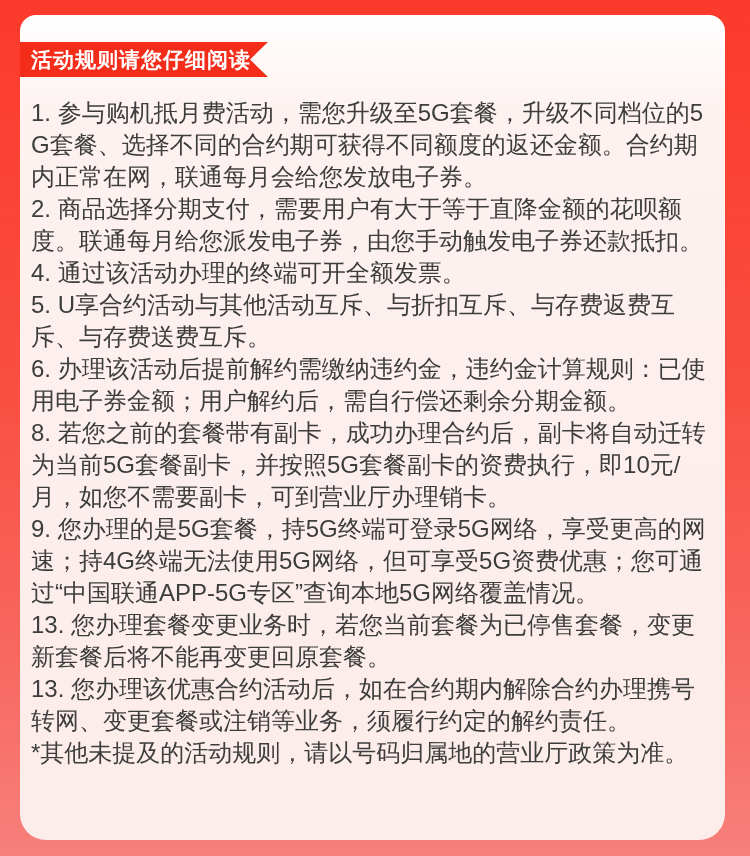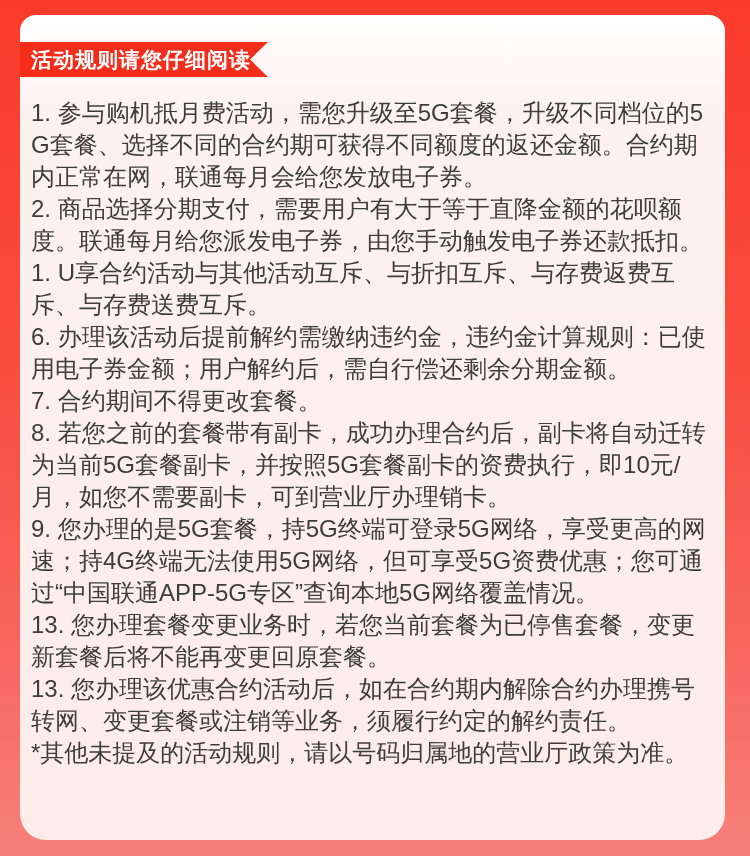--- a/index.html
+++ b/index.html
@@ -68,23 +68,23 @@
 <body>
 
 <div class="screen">
   <div class="card">
     <div class="ribbon">
       <span class="ribbon-label">活动规则请您仔细阅读</span>
     </div>
     <div class="rules">
       <p>1. 参与购机抵月费活动，需您升级至5G套餐，升级不同档位的5G套餐、选择不同的合约期可获得不同额度的返还金额。合约期内正常在网，联通每月会给您发放电子券。</p>
       <p>2. 商品选择分期支付，需要用户有大于等于直降金额的花呗额度。联通每月给您派发电子券，由您手动触发电子券还款抵扣。</p>
-      <p>1. U享合约活动与其他活动互斥、与折扣互斥、与存费返费互斥、与存费送费互斥。</p>
+      <p>4. 通过该活动办理的终端可开全额发票。</p>
+      <p>5. U享合约活动与其他活动互斥、与折扣互斥、与存费返费互斥、与存费送费互斥。</p>
       <p>6. 办理该活动后提前解约需缴纳违约金，违约金计算规则：已使用电子券金额；用户解约后，需自行偿还剩余分期金额。</p>
-      <p>7. 合约期间不得更改套餐。</p>
       <p>8. 若您之前的套餐带有副卡，成功办理合约后，副卡将自动迁转为当前5G套餐副卡，并按照5G套餐副卡的资费执行，即10元/月，如您不需要副卡，可到营业厅办理销卡。</p>
       <p>9. 您办理的是5G套餐，持5G终端可登录5G网络，享受更高的网速；持4G终端无法使用5G网络，但可享受5G资费优惠；您可通过“中国联通APP-5G专区”查询本地5G网络覆盖情况。</p>
       <p>13. 您办理套餐变更业务时，若您当前套餐为已停售套餐，变更新套餐后将不能再变更回原套餐。</p>
       <p>13. 您办理该优惠合约活动后，如在合约期内解除合约办理携号转网、变更套餐或注销等业务，须履行约定的解约责任。</p>
       <p>*其他未提及的活动规则，请以号码归属地的营业厅政策为准。</p>
     </div>
   </div>
 </div>
 
 </body></html>

